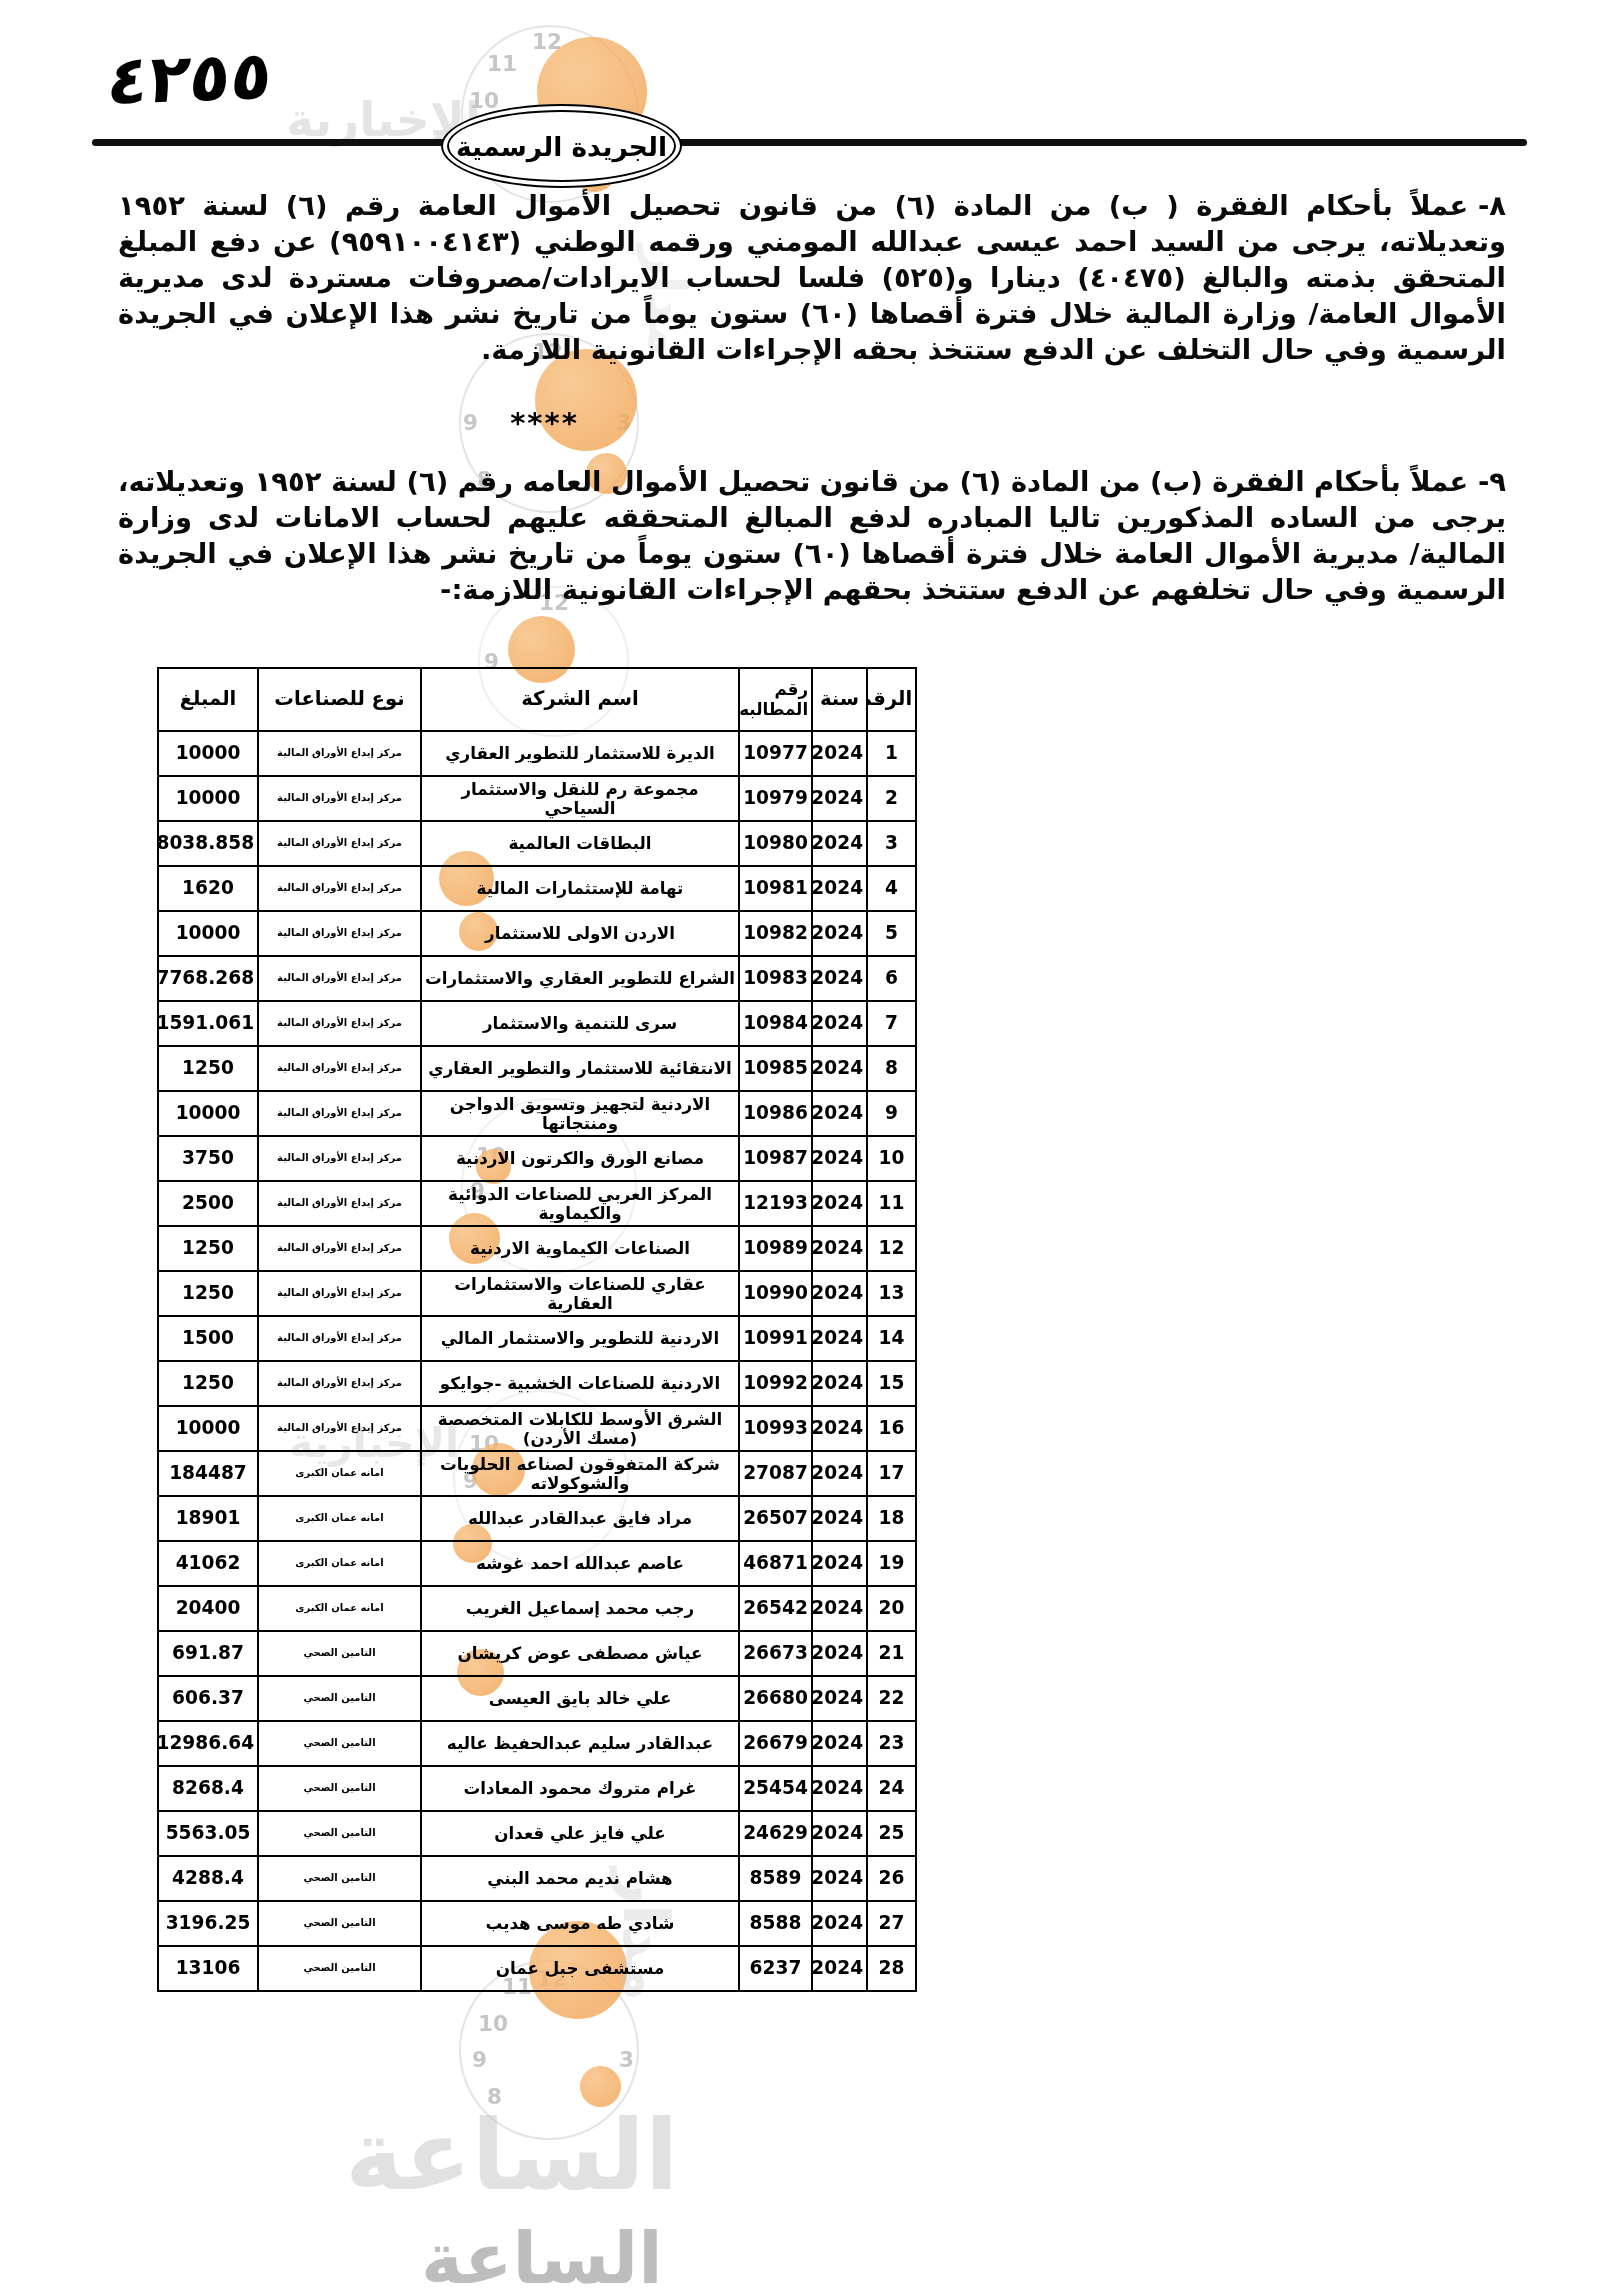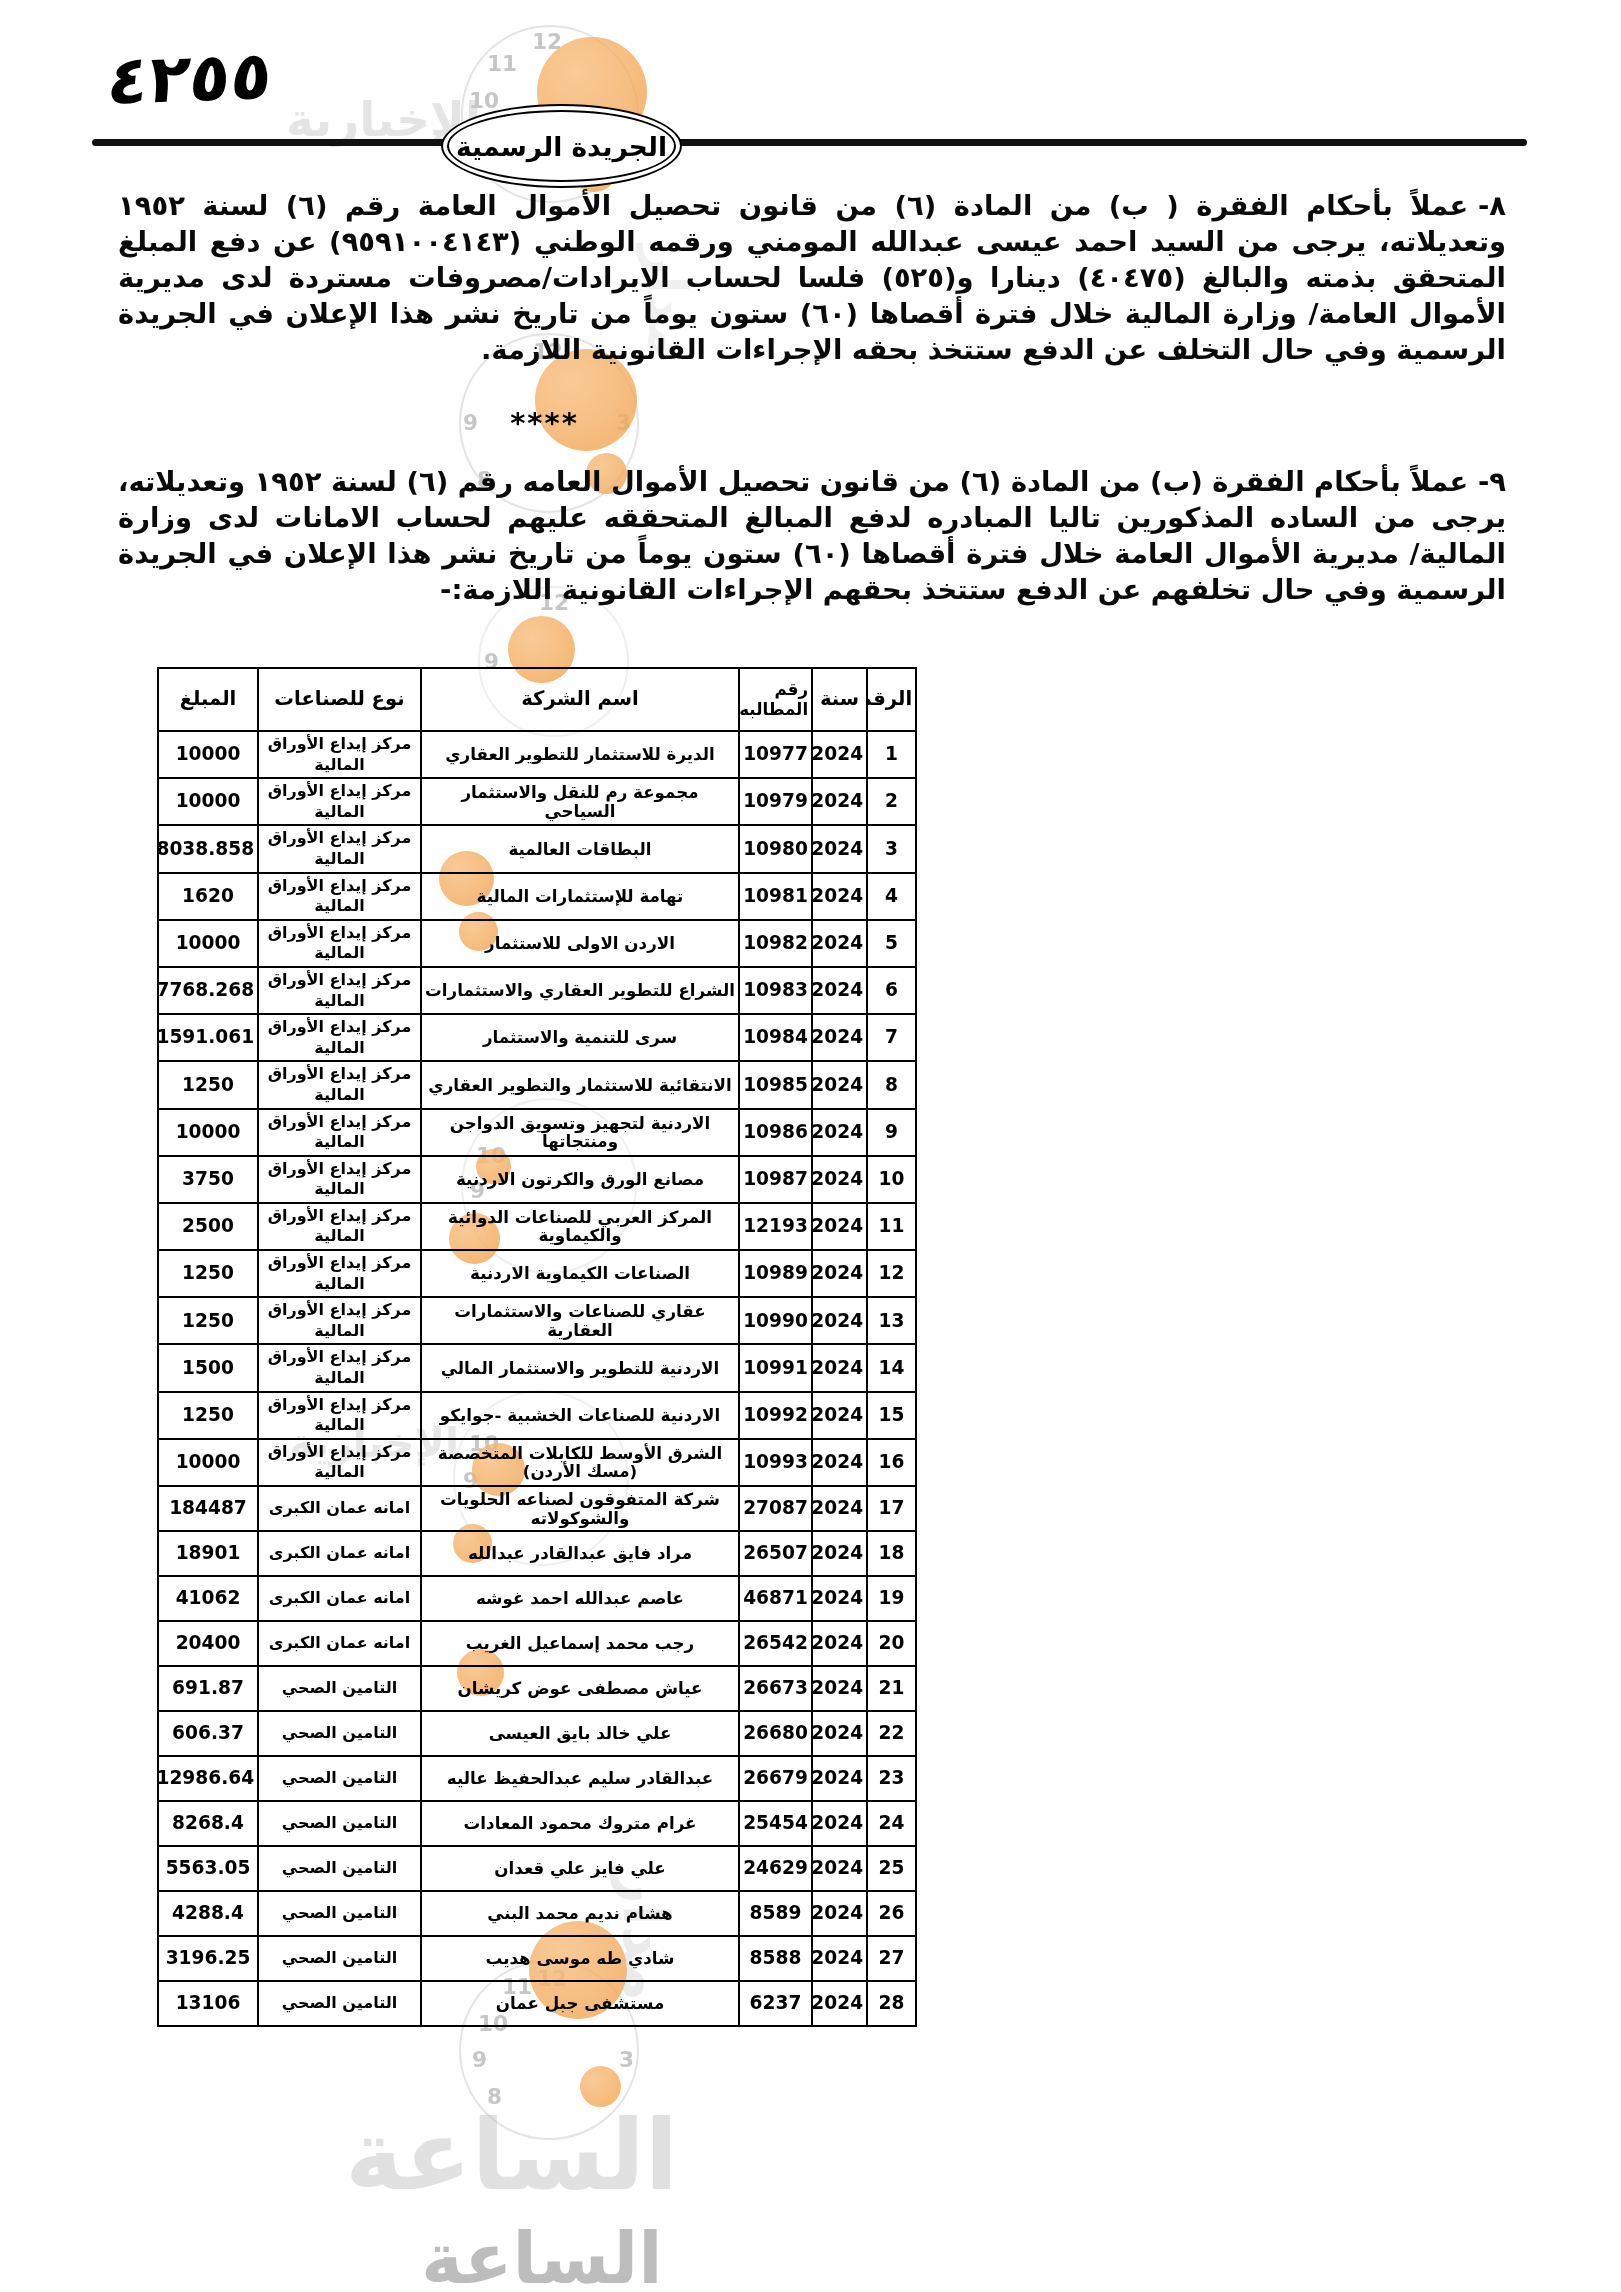--- a/index.html
+++ b/index.html
@@ -40,21 +40,21 @@
     direction:rtl; z-index:2; table-layout:fixed;
   }
   .claims th, .claims td {
     border:2px solid #000; text-align:center; vertical-align:middle; font-weight:700;
     color:#000; padding:2px 2.9px; overflow:hidden;
   }
   .claims th { font-size:19.6px; height:57px; line-height:22.5px;margin-top:36px; }
   .claims th.h-claim { font-size:16.7px; line-height:19.6px;padding-left:36px; }
   .claims td { font-size:18.6px; height:39px; line-height:20.6px; }
   .claims td.cell-company { font-size:16.7px; line-height:18.6px; }
-  .claims td.cell-claim_type { font-size:16px;border-radius:6px; }
+  .claims td.cell-claim_type { font-size:10px;border-radius:6px; }
 </style>
 </head>
 <body>
 
 <div class="page">
 
   <div class="wm ring" style="left:461px;top:24.5px;width:174px;height:174px"></div>
   <span class="wm num" style="left:532px;top:29px">12</span>
   <span class="wm num" style="left:487px;top:51px">11</span>
   <span class="wm num" style="left:469px;top:88px">10</span>

